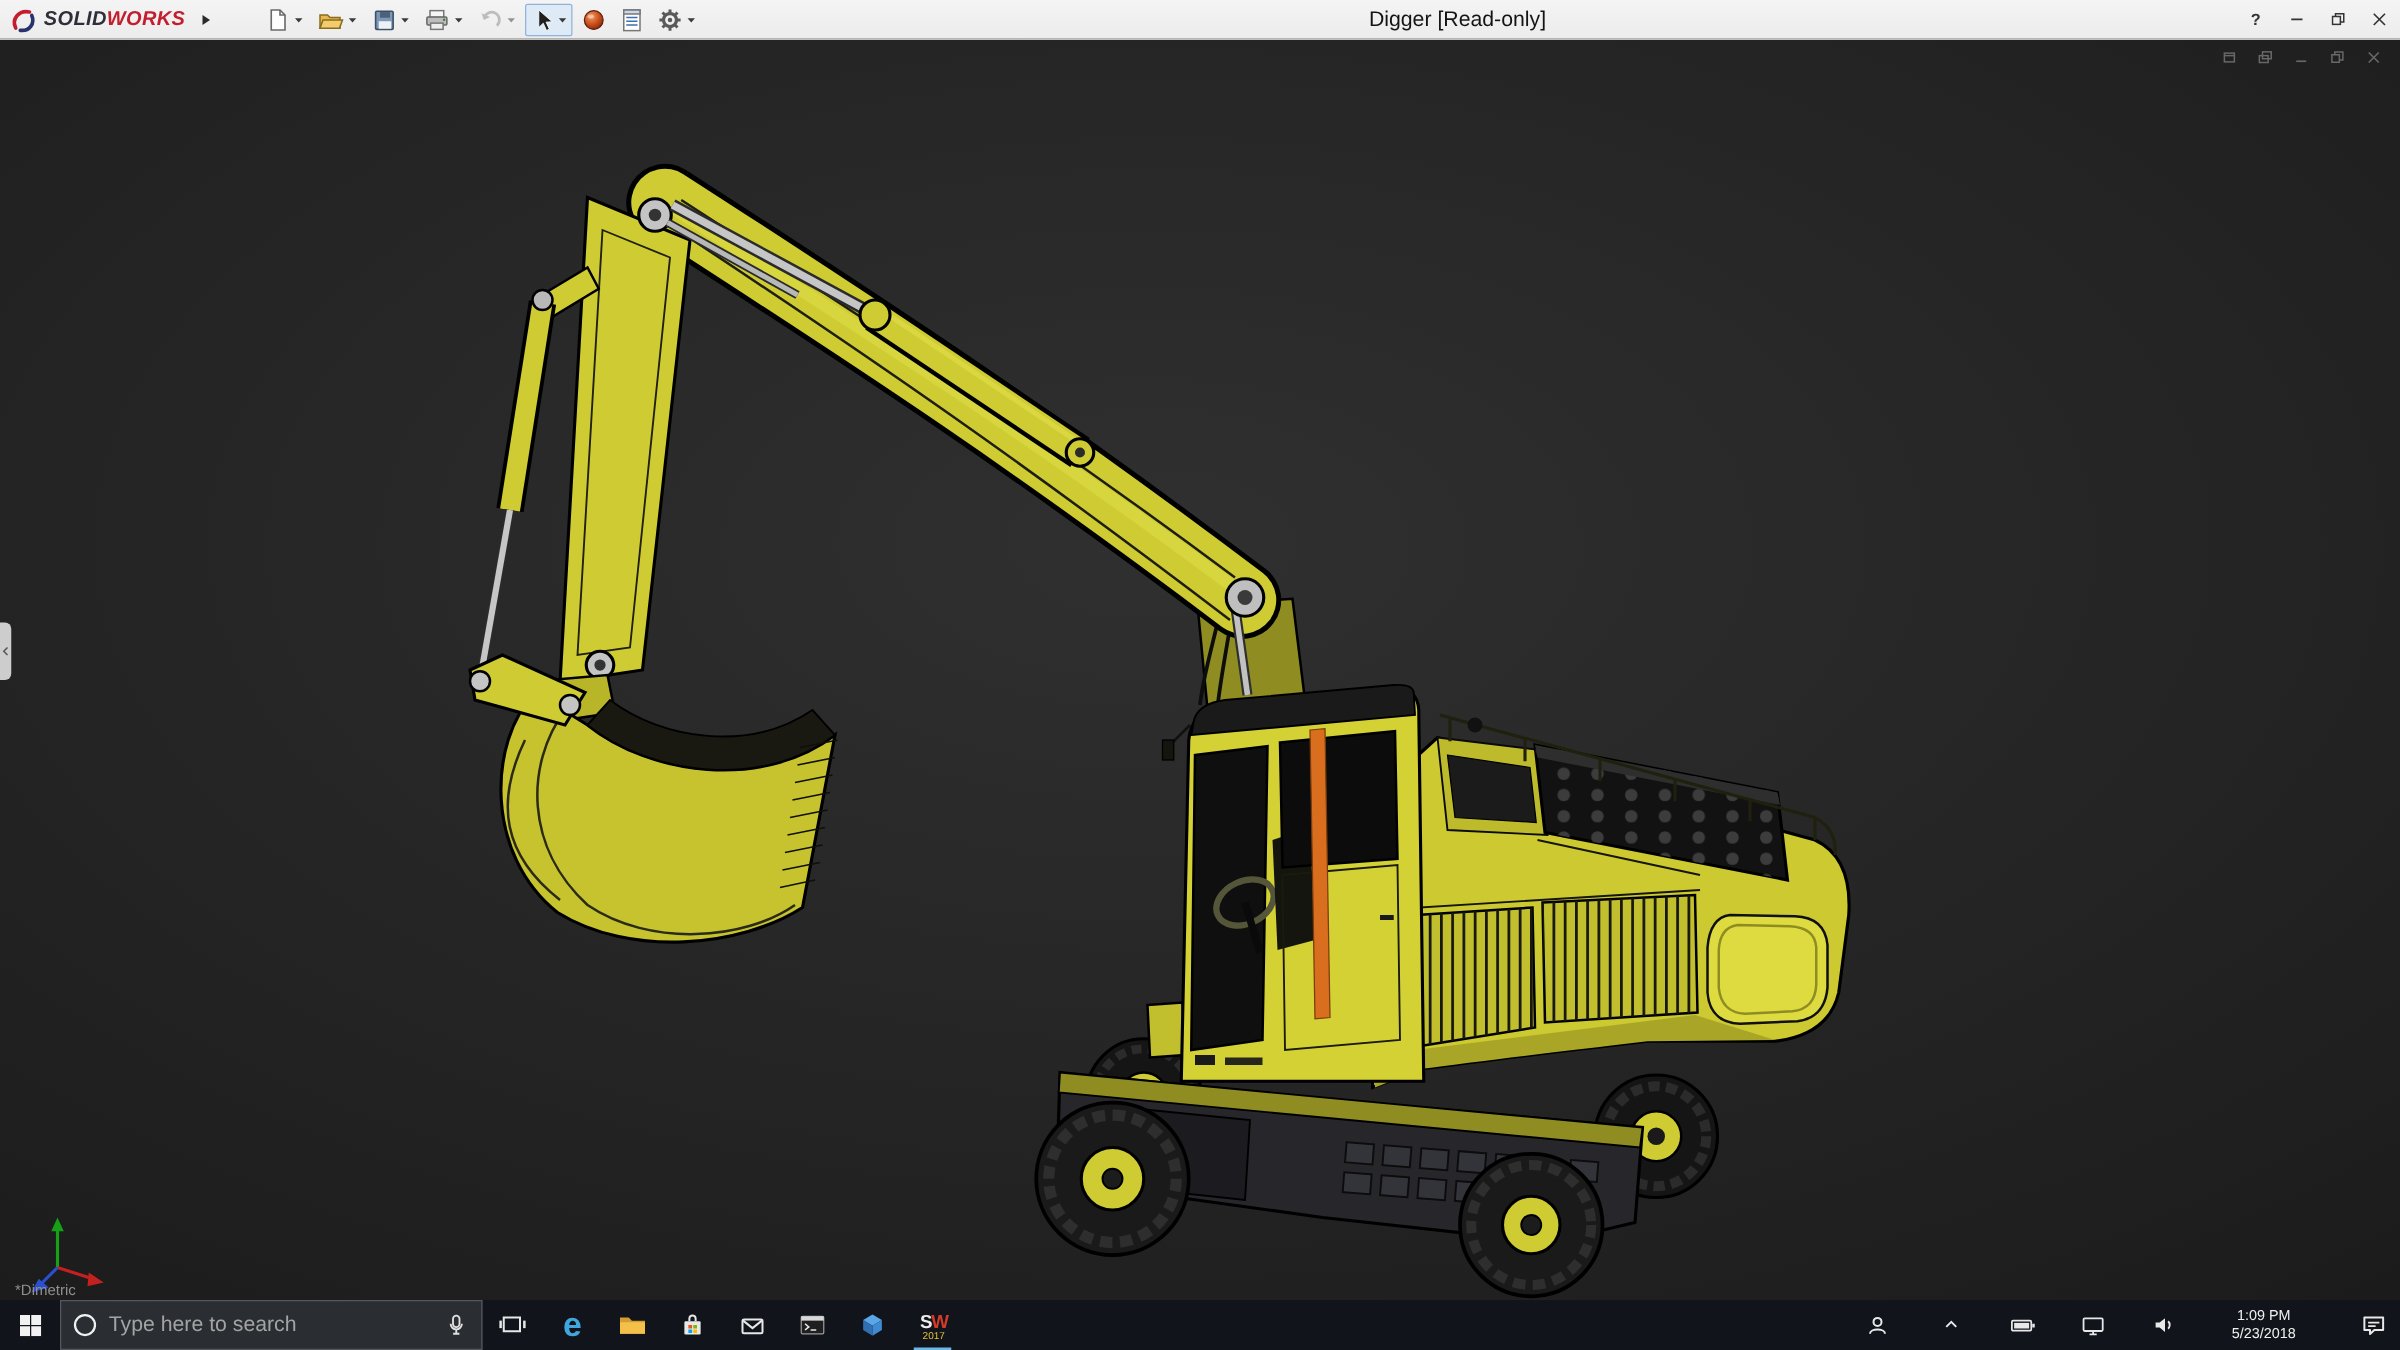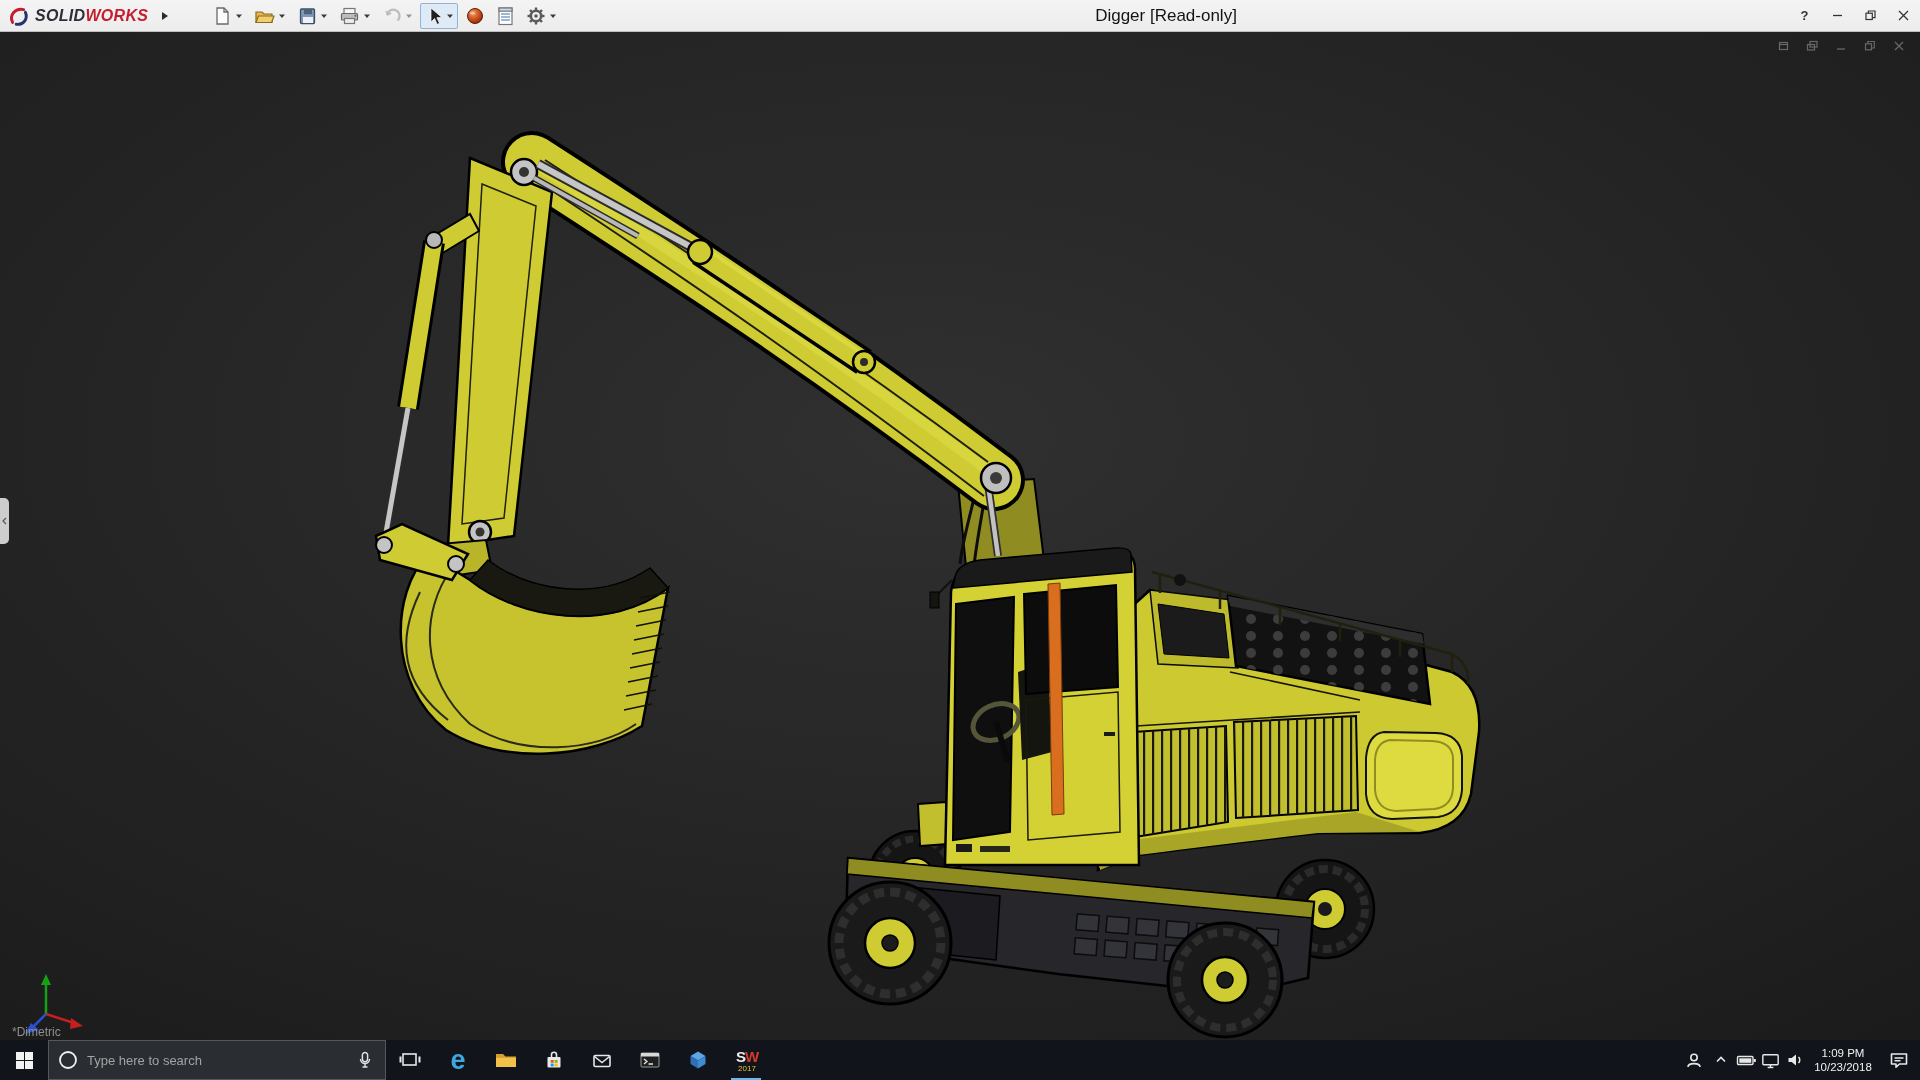--- a/index.html
+++ b/index.html
@@ -38,23 +38,23 @@
   .triad { position:absolute; left:0; bottom:0; }
 
   
   .taskbar { position:absolute; bottom:0; left:0; width:1920px; height:40px; background:#11141a;
              display:flex; align-items:center; }
   .tb-btn { width:48px; height:40px; display:flex; align-items:center; justify-content:center;
             position:relative; cursor:pointer; flex:0 0 auto; }
   .search { width:338px; height:40px; background:#2a2d32; border:1px solid #54585e;
             display:flex; align-items:center; padding:0 8px; flex:0 0 auto; cursor:text; }
   .search-input { flex:1; background:transparent; border:none; outline:none; color:#c9c9c9;
-                  font-size:13px; margin-left:8px; font-family:"Liberation Sans", sans-serif; }
+                  font-size:17px; margin-left:8px; font-family:"Liberation Sans", sans-serif; }
   .search-input::placeholder { color:#a3a3a3; }
-  .tray { margin-left:auto; display:flex; align-items:center; height:40px; }
+  .tray { margin-left:auto; display:flex; align-items:center; height:40px;gap:32px; }
   .tray-btn { height:40px; display:flex; align-items:center; justify-content:center; cursor:pointer; }
   .clock { width:70px; text-align:center; color:#f0f0f0; font-size:11.5px; line-height:14px; cursor:pointer; }
   .indicator { position:absolute; bottom:0; left:9px; right:9px; height:2px; background:#6cb8e8; }
 </style>
 </head>
 <body>
 
 <div class="screen">
 
   <header class="titlebar">
@@ -527,21 +527,21 @@
         </svg>
       </div>
       <div class="tray-btn" style="width:26px">
         <svg width="24" height="24" viewBox="0 0 24 24">
           <path d="M5.5,10 h3.2 L13,6.5 V17.5 L8.7,14 H5.5 Z" fill="#e8e8e8"></path>
           <path d="M15.5,9 a4.2,4.2 0 0 1 0,6" fill="none" stroke="#e8e8e8" stroke-width="1.5"></path>
         </svg>
       </div>
       <div class="clock">
         <div>1:09 PM</div>
-        <div>10/23/2018</div>
+        <div>5/23/2018</div>
       </div>
       <div class="tray-btn" style="width:42px">
         <svg width="24" height="24" viewBox="0 0 24 24">
           <path d="M4.5,6 H19.5 V16 H12.5 L9,19.2 V16 H4.5 Z" fill="none" stroke="#e8e8e8" stroke-width="1.6" stroke-linejoin="round"></path>
           <path d="M7.5,10 H16.5 M7.5,12.8 H13.5" stroke="#e8e8e8" stroke-width="1.4"></path>
         </svg>
       </div>
     </div>
   </footer>
 

